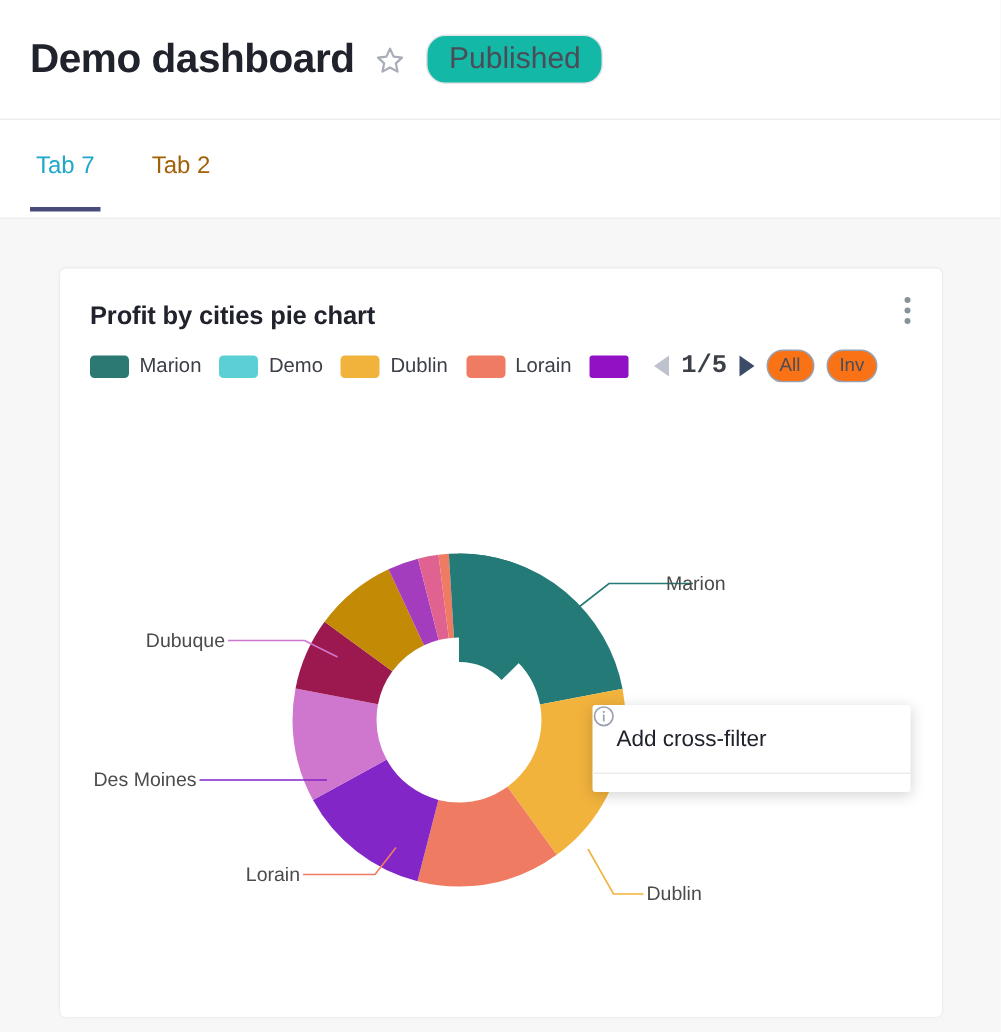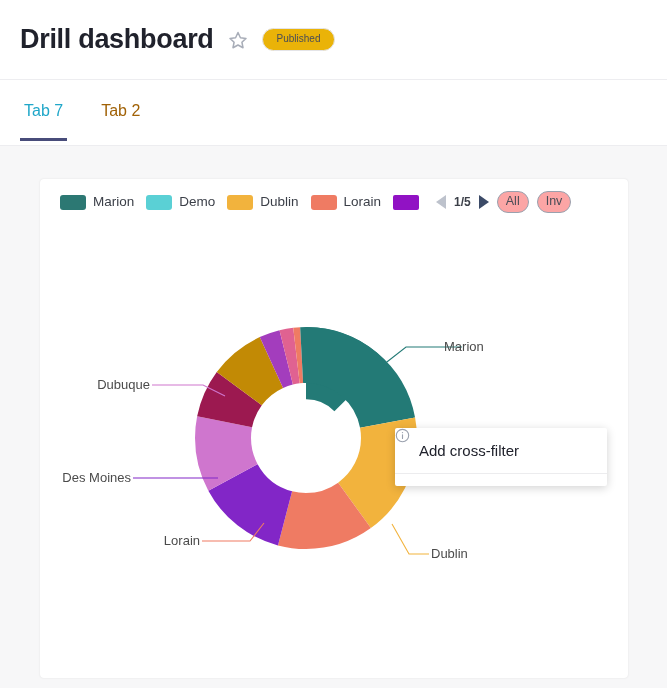--- a/index.html
+++ b/index.html
@@ -24,24 +24,24 @@
   .dash-title {
     font-size: 27px;
     font-weight: bold;
     color: #20222c;
     letter-spacing: -0.3px;
     margin-right: 14px;
   }
   .star-icon { margin-right: 14px; display: flex; align-items: center; cursor: pointer; }
   .badge {
     border: 1px solid #e4e4e7;
-    background: #eab308;
+    background: #14b8a6;
     border-radius: 13px;
     padding: 5px 14px 6px;
-    font-size: 10px;
+    font-size: 20px;
     color: #4a4d57;
     line-height: 1;
   }
 
   
   .tabs-bar {
     background: #ffffff;
     height: 66px;
     display: flex;
     align-items: flex-start;
@@ -107,31 +107,31 @@
   .legend-label { line-height: 1; }
   .pager { display: flex; align-items: center; margin-left: 2px; }
   .tri {
     width: 0; height: 0;
     border-top: 7px solid transparent;
     border-bottom: 7px solid transparent;
     cursor: pointer;
   }
   .tri-left  { border-right: 10px solid #bdc2cc; }
   .tri-right { border-left: 10px solid #3b4a67; }
-  .pg-count { font-size: 12px; font-weight: bold; color: #3b3f48; margin: 0 8px; }
+  .pg-count { font-size: 17px; font-weight: bold; color: #3b3f48; margin: 0 8px; font-family: Liberation Mono, monospace; }
   .pill-btn {
     border: 1px solid #9aa1ae;
     border-radius: 11px;
     color: #4a4d57;
     font-size: 12.5px;
     padding: 2px 8px 3px;
     margin-left: 8px;
     line-height: 1.2;
     cursor: pointer;
-    background: #fca5a5;
+    background: #f97316;
   }
 
   
   .chart-body { position: relative; height: 390px; }
   .chart-body svg { position: absolute; left: 0; top: 0; }
   .slice-label {
     font-family: "Liberation Sans", sans-serif;
     font-size: 13px;
     fill: #4b4b4b;
   }
@@ -143,53 +143,61 @@
     width: 212px;
     background: #ffffff;
     box-shadow: 0 2px 10px rgba(0,0,0,0.18);
     border-radius: 2px;
     padding: 4px 0 10px;
     z-index: 20;
     font-size: 15px;
     color: #20222c;
   }
   .ctx-item {
-    padding: 10px 24px;
+    padding: 10px 16px;
     display: flex;
     align-items: flex-end;
     cursor: pointer;
     white-space: nowrap;
   }
   .ctx-sep { height: 1px; background: #ececee; margin: 4px 0 2px; }
   .info-icon { margin-left: 8px; display: inline-flex; }
   .chev { margin-left: auto; color: #9aa1ae; font-size: 16px; line-height: 1; }
 </style>
 </head>
 <body>
 
 <div class="page-header">
-  <div class="dash-title">Drill dashboard</div>
+  <div class="dash-title">Demo dashboard</div>
 
   <span class="star-icon">
     <svg width="20" height="20" viewBox="0 0 24 24" fill="none" stroke="#a8adb8" stroke-width="1.8" stroke-linejoin="round">
       <polygon points="12,3 14.9,9.3 21.6,10.1 16.7,14.7 18,21.3 12,18 6,21.3 7.3,14.7 2.4,10.1 9.1,9.3"></polygon>
     </svg>
   </span>
 
   <span class="badge">Published</span>
 </div>
 
 <div class="tabs-bar">
   <div class="tab active">Tab 7</div>
   <div class="tab">Tab 2</div>
 </div>
 
 <div class="grid-area">
   <div class="chart-card">
 
+    <div class="card-head">
+      <div class="chart-title">Profit by cities pie chart</div>
+      <div class="kebab">
+        <i></i>
+          <i></i>
+          <i></i>
+      </div>
+    </div>
 
     <div class="legend">
       <div class="legend-item">
         <span class="swatch" style="background:#2c7873"></span>
         <span class="legend-label">Marion</span>
       </div>
       <div class="legend-item">
         <span class="swatch" style="background:#5ad0d5"></span>
         <span class="legend-label">Demo</span>
       </div>

